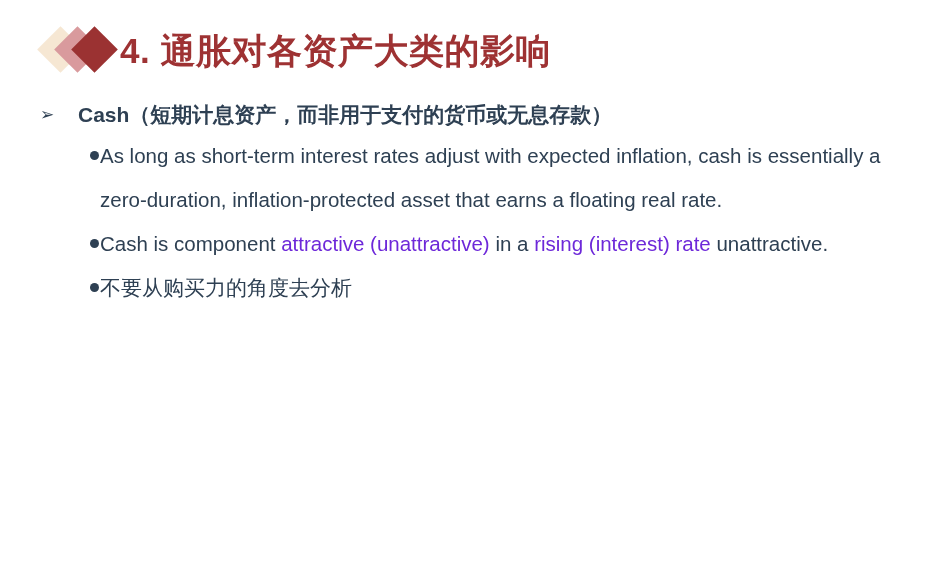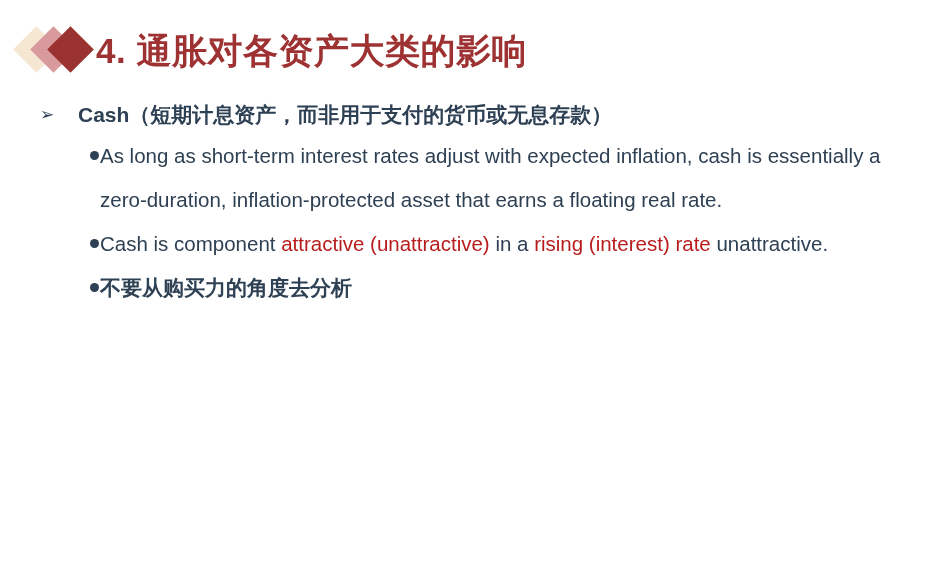--- a/index.html
+++ b/index.html
@@ -19,25 +19,26 @@
     position: relative;
     width: 928px;
     height: 572px;
     background: #ffffff;
     box-sizing: border-box;
   }
 
   
   .title-row {
     position: absolute;
-    left: 16px;
+    left: 0px;
     top: 22px;
     display: flex;
     align-items: center;
     height: 56px;
+    padding-left: 40px;
   }
 
   .diamond-cluster {
     position: relative;
     width: 74px;
     height: 48px;
     margin-left: 4px;
     flex: 0 0 auto;
   }
   .diamond {
@@ -104,23 +105,23 @@
     left: 90px;
     top: 0;
     width: 9px;
     height: 9px;
     border-radius: 50%;
     background: #2E4053;
     margin-top: 17px;
   }
   .lvl2 .txt { display: block; }
 
-  .hl-red { color: #b91c1c; }
+  .hl-red { color: #6d28d9; }
 
-  .lvl2.cn-item { font-size: 21px; font-weight: bold; }
+  .lvl2.cn-item { font-size: 21px; }
 </style>
 </head>
 <body>
 
 <div class="slide">
 
   <div class="title-row">
     <div class="diamond-cluster">
       <span class="diamond d1"></span>
       <span class="diamond d2"></span>

